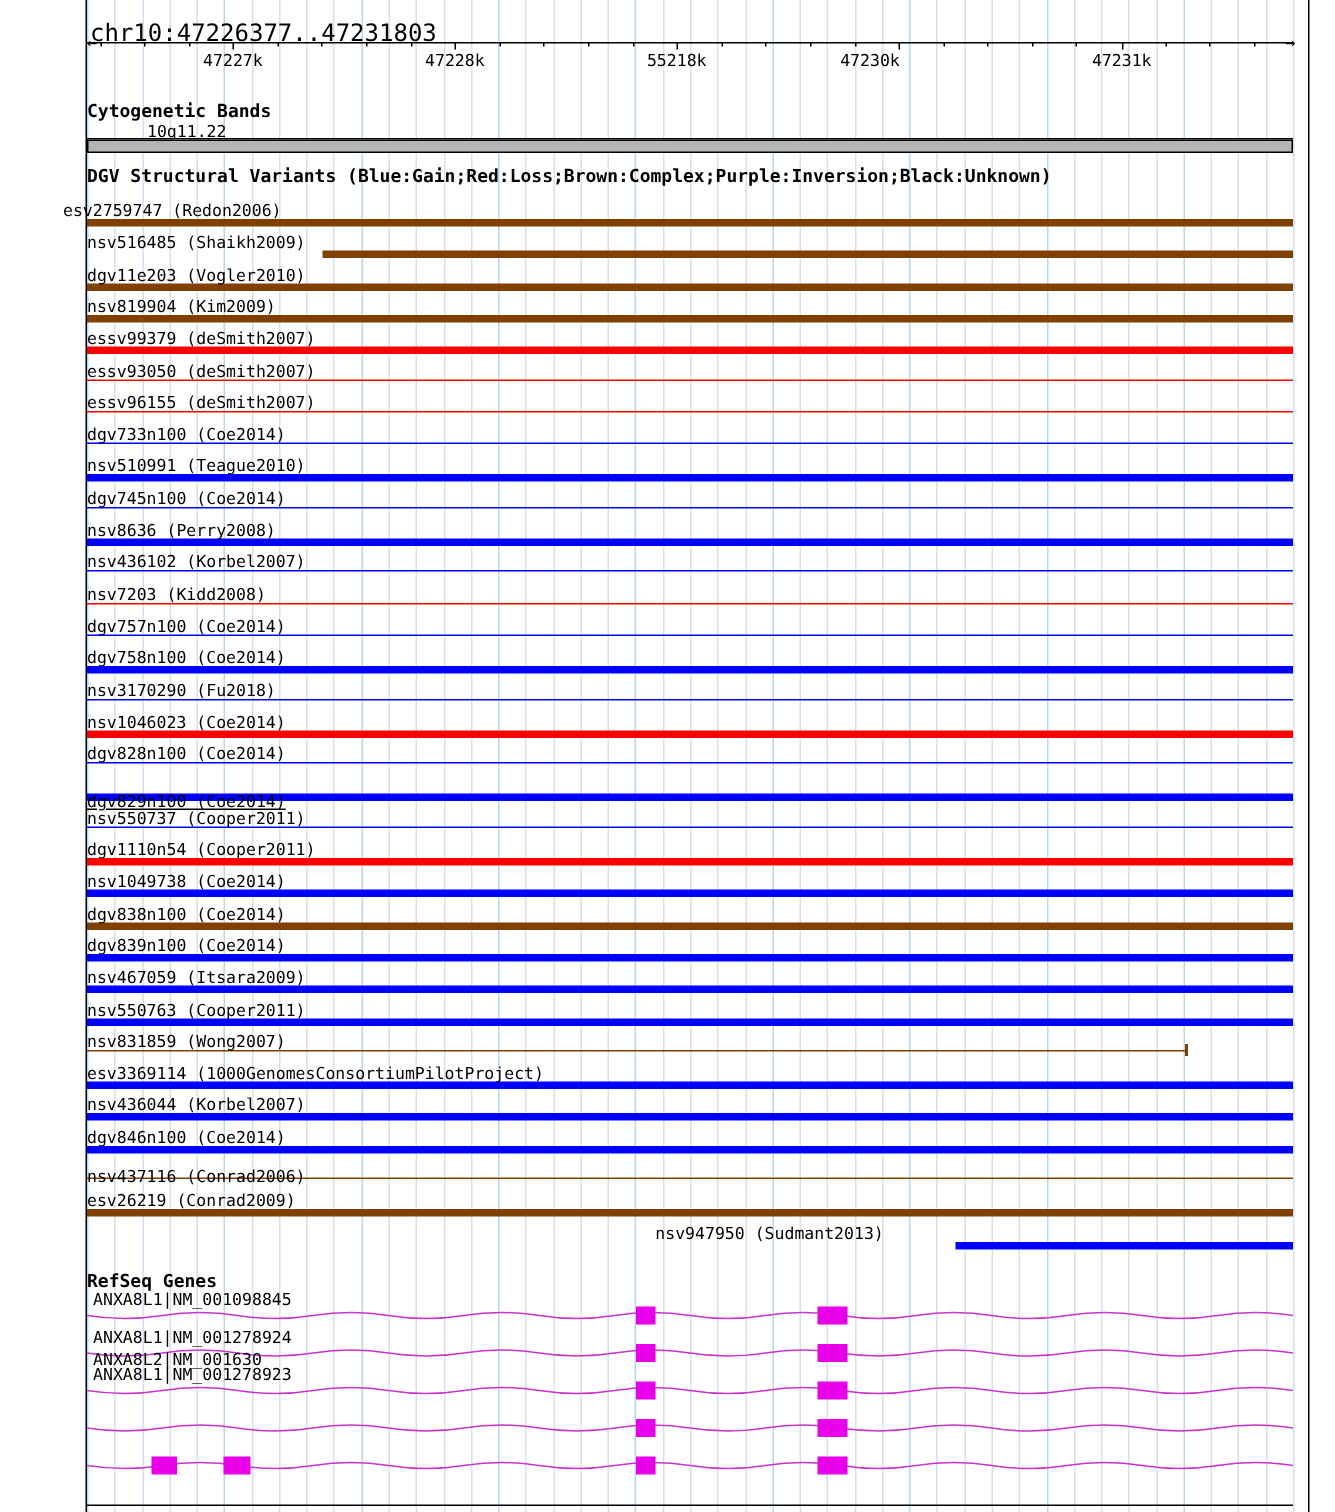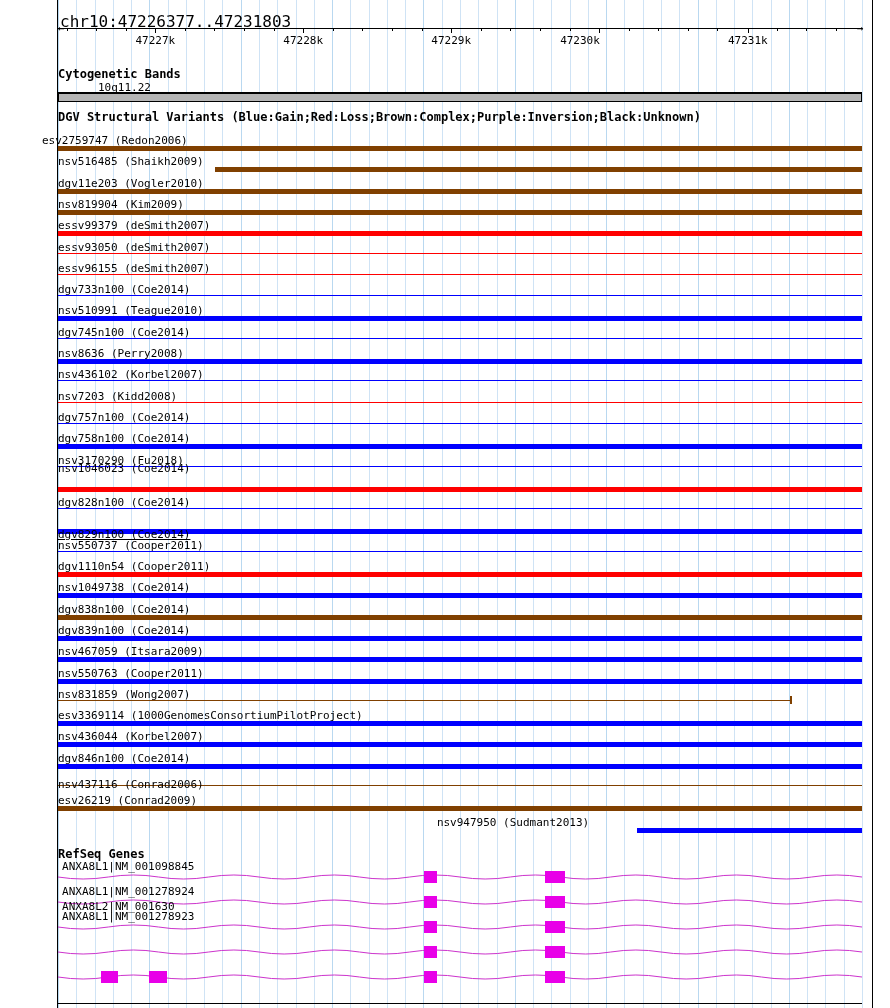--- a/index.html
+++ b/index.html
@@ -89,21 +89,21 @@
   <div class="coordlabel">chr10:47226377..47231803</div>
   <div class="axis"></div>
   <div class="arrowL">←</div>
   <div class="arrowR">→</div>
   <div id="ticks">
       <div class="tick" style="left: 155.284px;"></div>
       <div class="ticklabel" style="left: 155.284px;">47227k</div>
       <div class="tick" style="left: 303.22px;"></div>
       <div class="ticklabel" style="left: 303.22px;">47228k</div>
       <div class="tick" style="left: 451.156px;"></div>
-      <div class="ticklabel" style="left: 451.156px;">47229k</div>
+      <div class="ticklabel" style="left: 451.156px;">55218k</div>
       <div class="tick" style="left: 599.092px;"></div>
       <div class="ticklabel" style="left: 580px;">47230k</div>
       <div class="tick" style="left: 747.832px;"></div>
       <div class="ticklabel" style="left: 747.832px;">47231k</div>
       <div class="tickminor" style="left: 66.5224px;"></div>
       <div class="tickminor" style="left: 96.1096px;"></div>
       <div class="tickminor" style="left: 125.697px;"></div>
       <div class="tickminor" style="left: 184.871px;"></div>
       <div class="tickminor" style="left: 214.458px;"></div>
       <div class="tickminor" style="left: 244.046px;"></div>
@@ -158,21 +158,21 @@
       <div class="track-label" style="left: 58px; top: 368.3px;">nsv436102 (Korbel2007)</div>
       <div class="track-hair" style="left: 58px; width: 804px; top: 380.3px; background: rgb(0, 0, 255); height: 1px;"></div>
       <div class="track-label" style="left: 58px; top: 389.6px;">nsv7203 (Kidd2008)</div>
       <div class="track-hair" style="left: 58px; width: 804px; top: 401.6px; background: rgb(255, 0, 0); height: 1px;"></div>
       <div class="track-label" style="left: 58px; top: 410.9px;">dgv757n100 (Coe2014)</div>
       <div class="track-hair" style="left: 58px; width: 804px; top: 422.9px; background: rgb(0, 0, 255); height: 1px;"></div>
       <div class="track-label" style="left: 58px; top: 432.2px;">dgv758n100 (Coe2014)</div>
       <div class="track-bar" style="left: 58px; width: 804px; top: 444.2px; background: rgb(0, 0, 255); height: 5px;"></div>
       <div class="track-label" style="left: 58px; top: 453.5px;">nsv3170290 (Fu2018)</div>
       <div class="track-hair" style="left: 58px; width: 804px; top: 465.5px; background: rgb(0, 0, 255); height: 1px;"></div>
-      <div class="track-label" style="left: 58px; top: 462px;">nsv1046023 (Coe2014)</div>
+      <div class="track-label" style="left: 58px; top: 475px;">nsv1046023 (Coe2014)</div>
       <div class="track-bar" style="left: 58px; width: 804px; top: 486.8px; background: rgb(255, 0, 0); height: 5px;"></div>
       <div class="track-label" style="left: 58px; top: 496.1px;">dgv828n100 (Coe2014)</div>
       <div class="track-hair" style="left: 58px; width: 804px; top: 508.1px; background: rgb(0, 0, 255); height: 1px;"></div>
       <div class="track-label" style="left: 58px; top: 528px; text-decoration: underline;">dgv829n100 (Coe2014)</div>
       <div class="track-bar" style="left: 58px; width: 804px; top: 529.4px; background: rgb(0, 0, 255); height: 5px;"></div>
       <div class="track-label" style="left: 58px; top: 538.7px;">nsv550737 (Cooper2011)</div>
       <div class="track-hair" style="left: 58px; width: 804px; top: 550.7px; background: rgb(0, 0, 255); height: 1px;"></div>
       <div class="track-label" style="left: 58px; top: 560px;">dgv1110n54 (Cooper2011)</div>
       <div class="track-bar" style="left: 58px; width: 804px; top: 572px; background: rgb(255, 0, 0); height: 5px;"></div>
       <div class="track-label" style="left: 58px; top: 581.3px;">nsv1049738 (Coe2014)</div>

